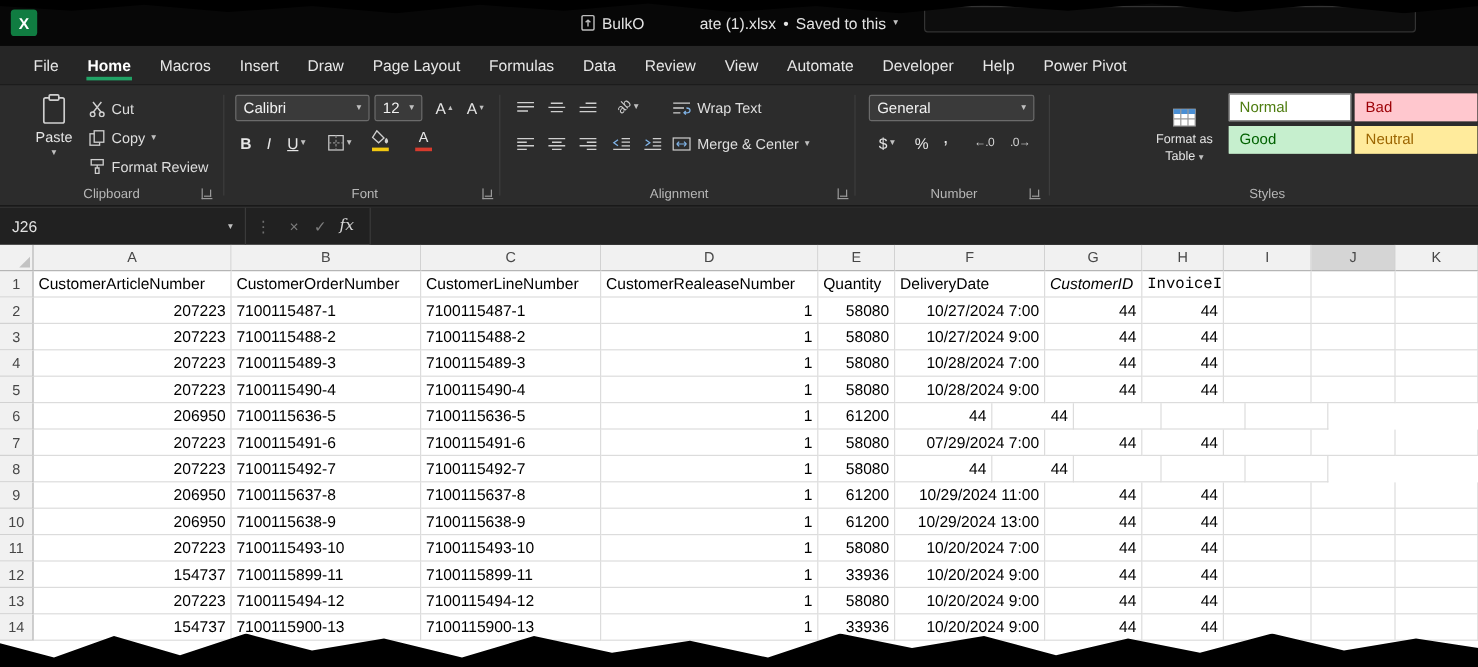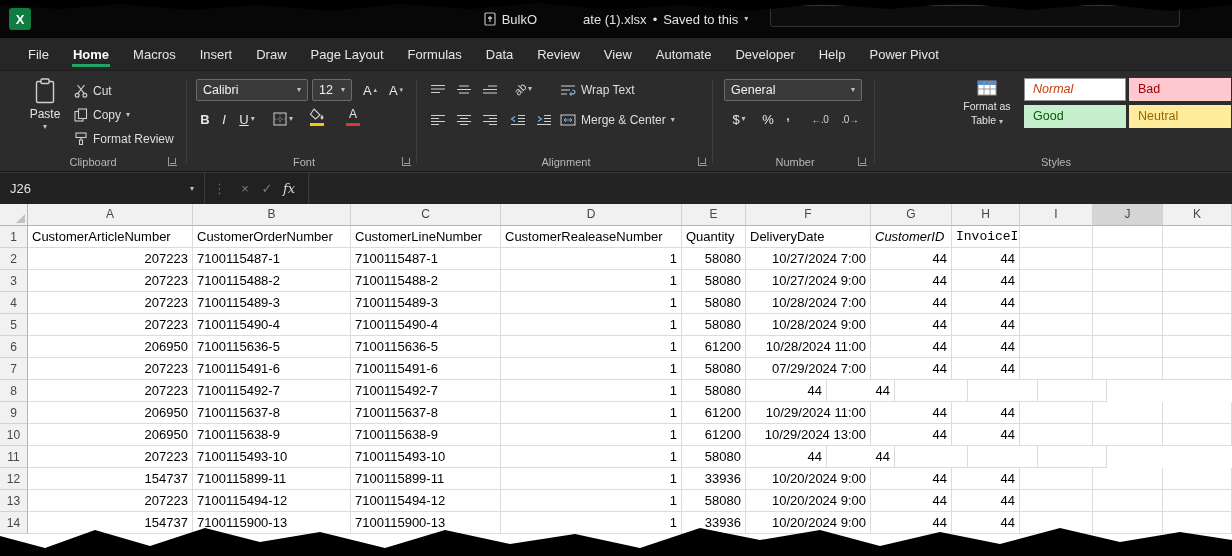--- a/index.html
+++ b/index.html
@@ -314,31 +314,31 @@
     <div class="icobtn" style="left:806px;top:38px;width:28px">
       <span class="decbtn">←.0</span>
       </div>
     <div class="icobtn" style="left:836px;top:38px;width:28px">
       <span class="decbtn">.0→</span>
       </div>
     <div class="glabel" style="left:716px;width:158px">Number</div>
     <div class="launcher" style="left:858px"></div>
     <div class="vsep" style="left:874px"></div>
 
-    <div class="bigbtn" style="left:956px;top:7px;width:62px">
+    <div class="bigbtn" style="left:956px;top:17px;width:62px">
       <svg width="20" height="20" viewBox="0 0 20 20">
         <rect x="1" y="3" width="18" height="14" fill="#ffffff" stroke="#9a9a9a"></rect>
         <rect x="1" y="3" width="18" height="4" fill="#4a8fd4"></rect>
         <path d="M1 11 H19 M7 3 V17 M13 3 V17" stroke="#9a9a9a" stroke-width="1"></path>
       </svg>
       <span class="l2">Format as</span>
       <span class="l2"><span>Table</span> <span class="chev">▾</span></span>
     </div>
     <div class="chipgrid">
-        <div class="chip" style="background: rgb(255, 255, 255); color: #c2410c; border-color: rgb(143, 143, 143); font-style: italic;">Normal</div>
+        <div class="chip" style="background: rgb(255, 255, 255); color: #4d7c0f; border-color: rgb(143, 143, 143);">Normal</div>
         <div class="chip" style="background: rgb(255, 199, 206); color: rgb(156, 0, 6); border-color: rgb(255, 199, 206);">Bad</div>
         <div class="chip" style="background: rgb(198, 239, 206); color: rgb(0, 97, 0); border-color: rgb(198, 239, 206);">Good</div>
         <div class="chip" style="background: rgb(255, 235, 156); color: rgb(156, 101, 0); border-color: rgb(255, 235, 156);">Neutral</div>
       </div>
     <div class="glabel" style="left:880px;width:352px">Styles</div>
   </div>
 
   <div class="formulabar">
     <div class="namebox">
       <span>J26</span>
@@ -437,21 +437,20 @@
           <div class="cell" style="width: 70px; text-align: left;"></div>
           <div class="cell" style="width: 69px; text-align: left;"></div>
         </div>
         <div class="grow">
           <div class="rowhead">6</div>
           <div class="cell" style="width: 165px; text-align: right;">206950</div>
           <div class="cell" style="width: 158px; text-align: left;">7100115636-5</div>
           <div class="cell" style="width: 150px; text-align: left;">7100115636-5</div>
           <div class="cell" style="width: 181px; text-align: right;">1</div>
           <div class="cell" style="width: 64px; text-align: right;">61200</div>
-          <div class="cell" style="width: 125px; text-align: right;">10/28/2024 11:00</div>
           <div class="cell" style="width: 81px; text-align: right;">44</div>
           <div class="cell" style="width: 68px; text-align: right;">44</div>
           <div class="cell" style="width: 73px; text-align: left;"></div>
           <div class="cell" style="width: 70px; text-align: left;"></div>
           <div class="cell" style="width: 69px; text-align: left;"></div>
         </div>
         <div class="grow">
           <div class="rowhead">7</div>
           <div class="cell" style="width: 165px; text-align: right;">207223</div>
           <div class="cell" style="width: 158px; text-align: left;">7100115491-6</div>
@@ -506,20 +505,21 @@
           <div class="cell" style="width: 70px; text-align: left;"></div>
           <div class="cell" style="width: 69px; text-align: left;"></div>
         </div>
         <div class="grow">
           <div class="rowhead">11</div>
           <div class="cell" style="width: 165px; text-align: right;">207223</div>
           <div class="cell" style="width: 158px; text-align: left;">7100115493-10</div>
           <div class="cell" style="width: 150px; text-align: left;">7100115493-10</div>
           <div class="cell" style="width: 181px; text-align: right;">1</div>
           <div class="cell" style="width: 64px; text-align: right;">58080</div>
+          <div class="cell" style="width: 125px; text-align: right;">10/20/2024 7:00</div>
           <div class="cell" style="width: 81px; text-align: right;">44</div>
           <div class="cell" style="width: 68px; text-align: right;">44</div>
           <div class="cell" style="width: 73px; text-align: left;"></div>
           <div class="cell" style="width: 70px; text-align: left;"></div>
           <div class="cell" style="width: 69px; text-align: left;"></div>
         </div>
         <div class="grow">
           <div class="rowhead">12</div>
           <div class="cell" style="width: 165px; text-align: right;">154737</div>
           <div class="cell" style="width: 158px; text-align: left;">7100115899-11</div>

